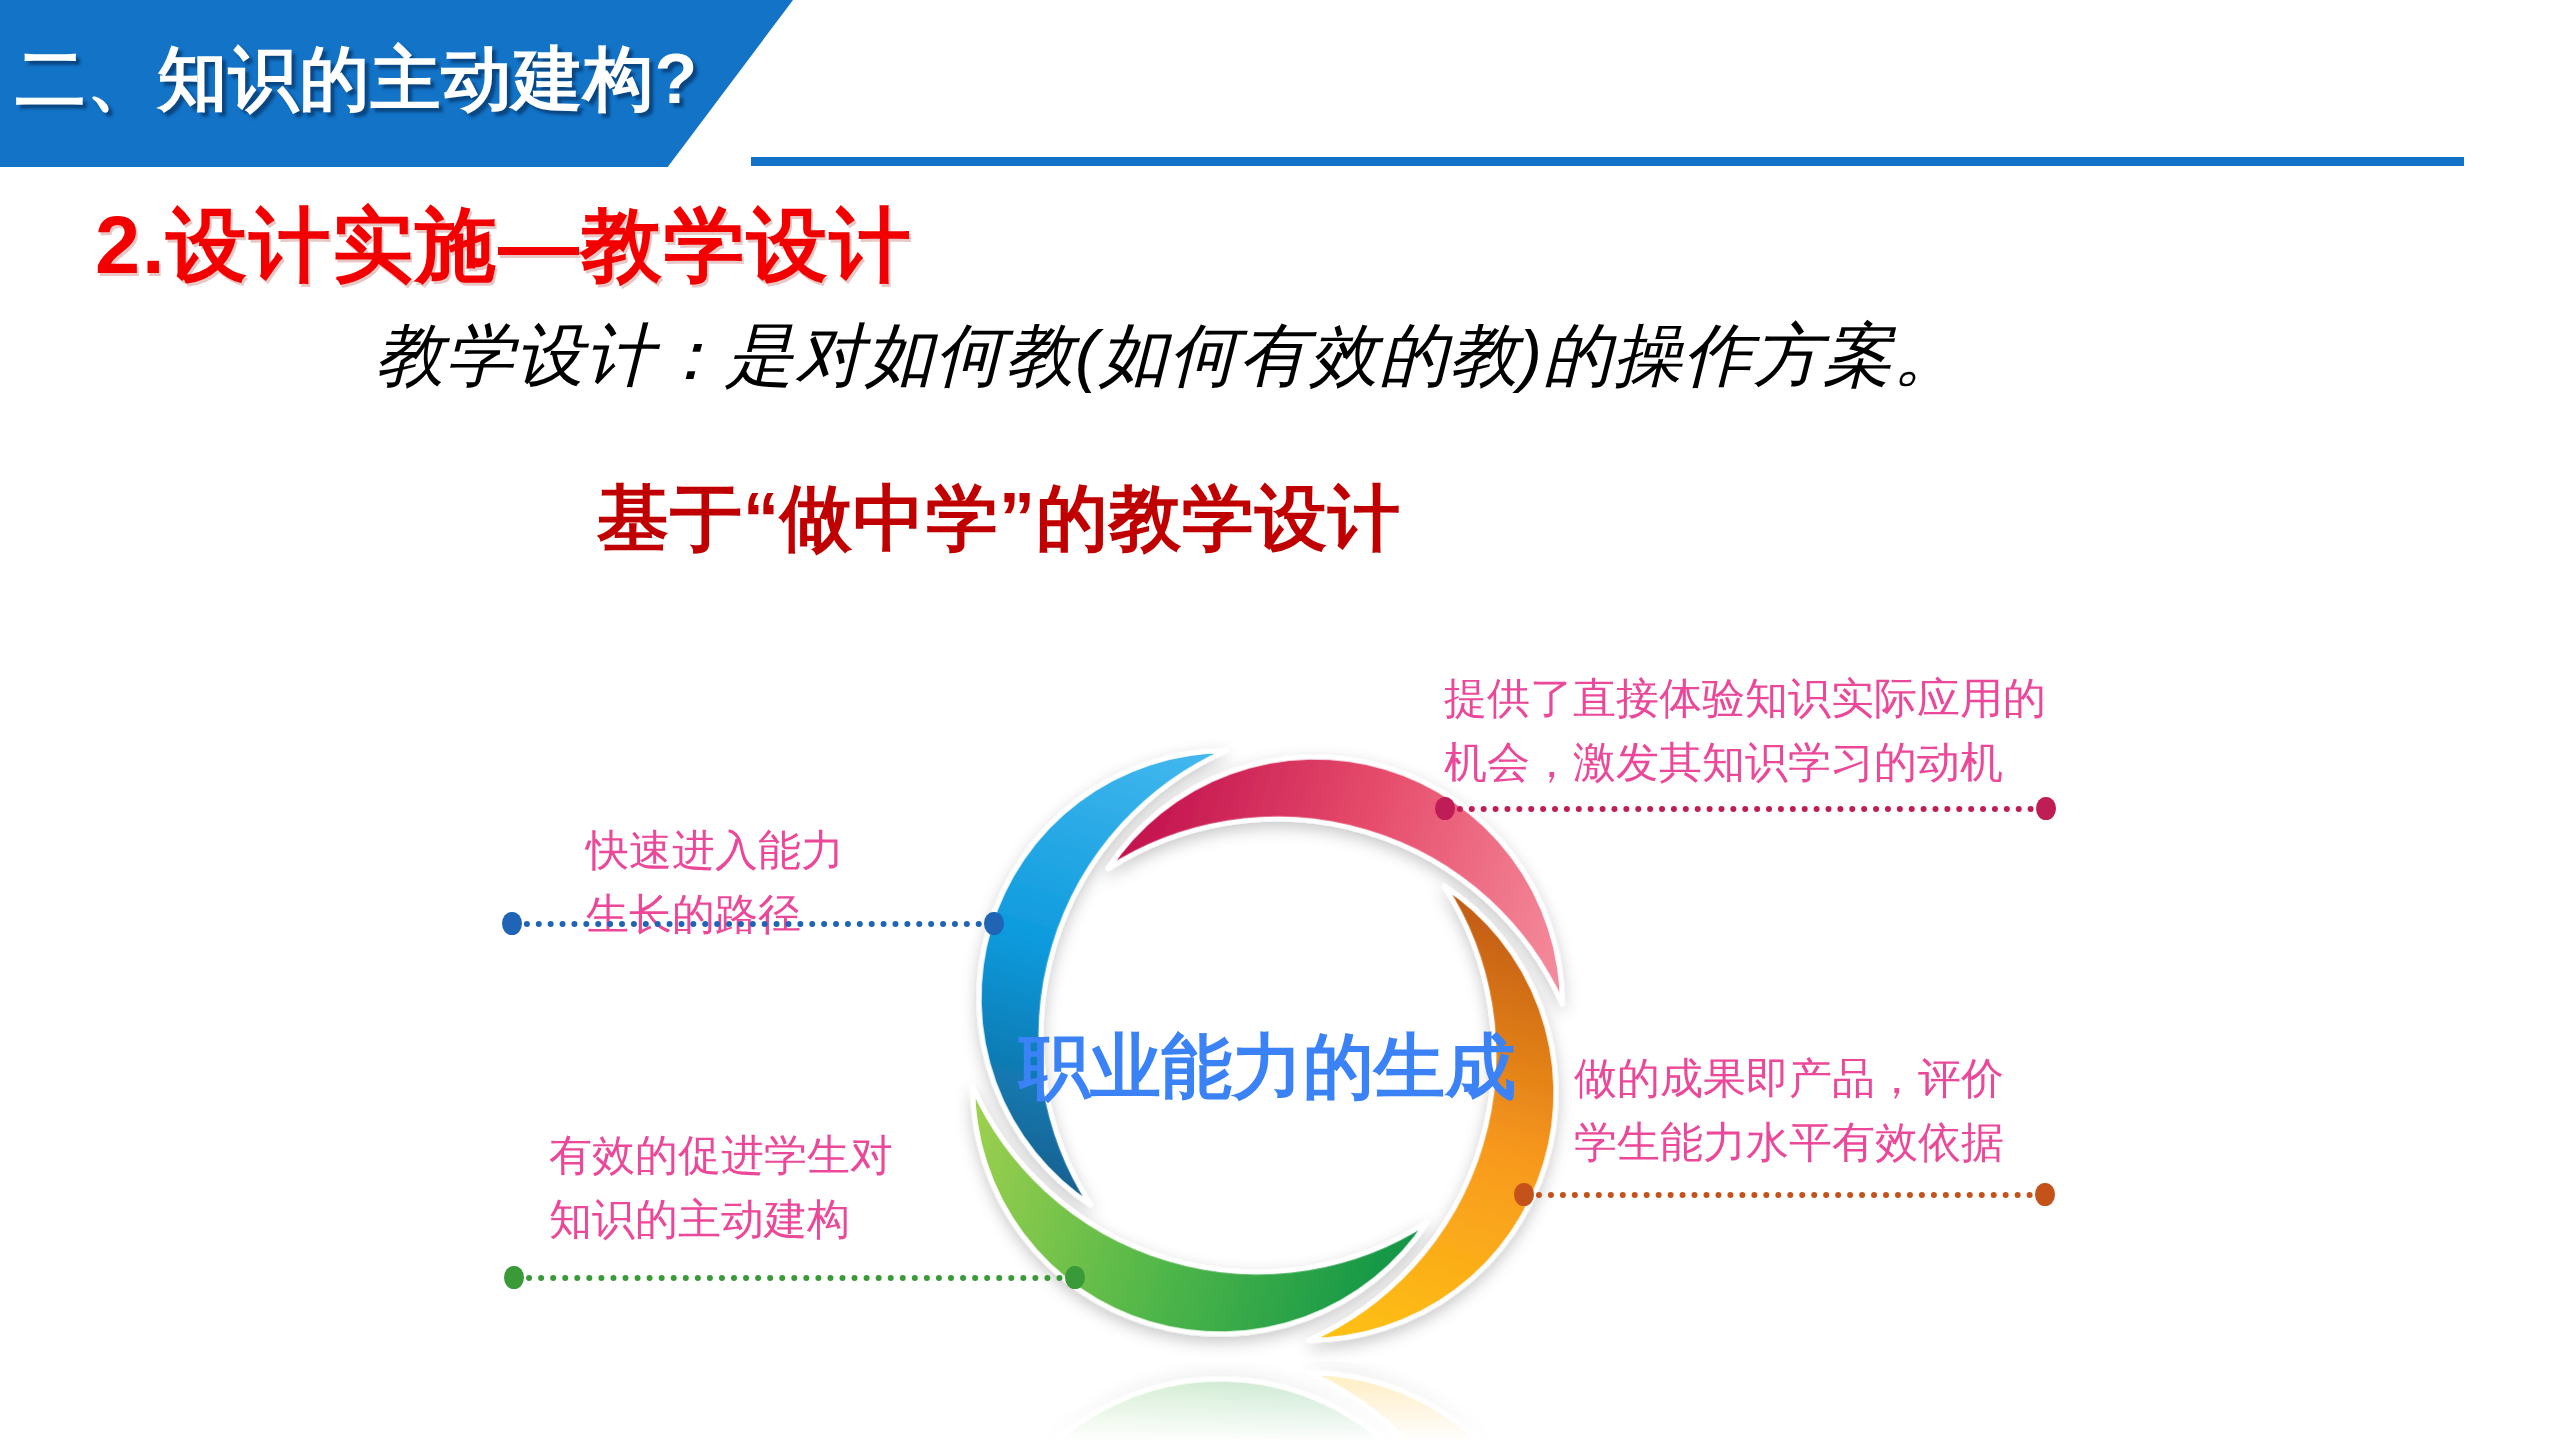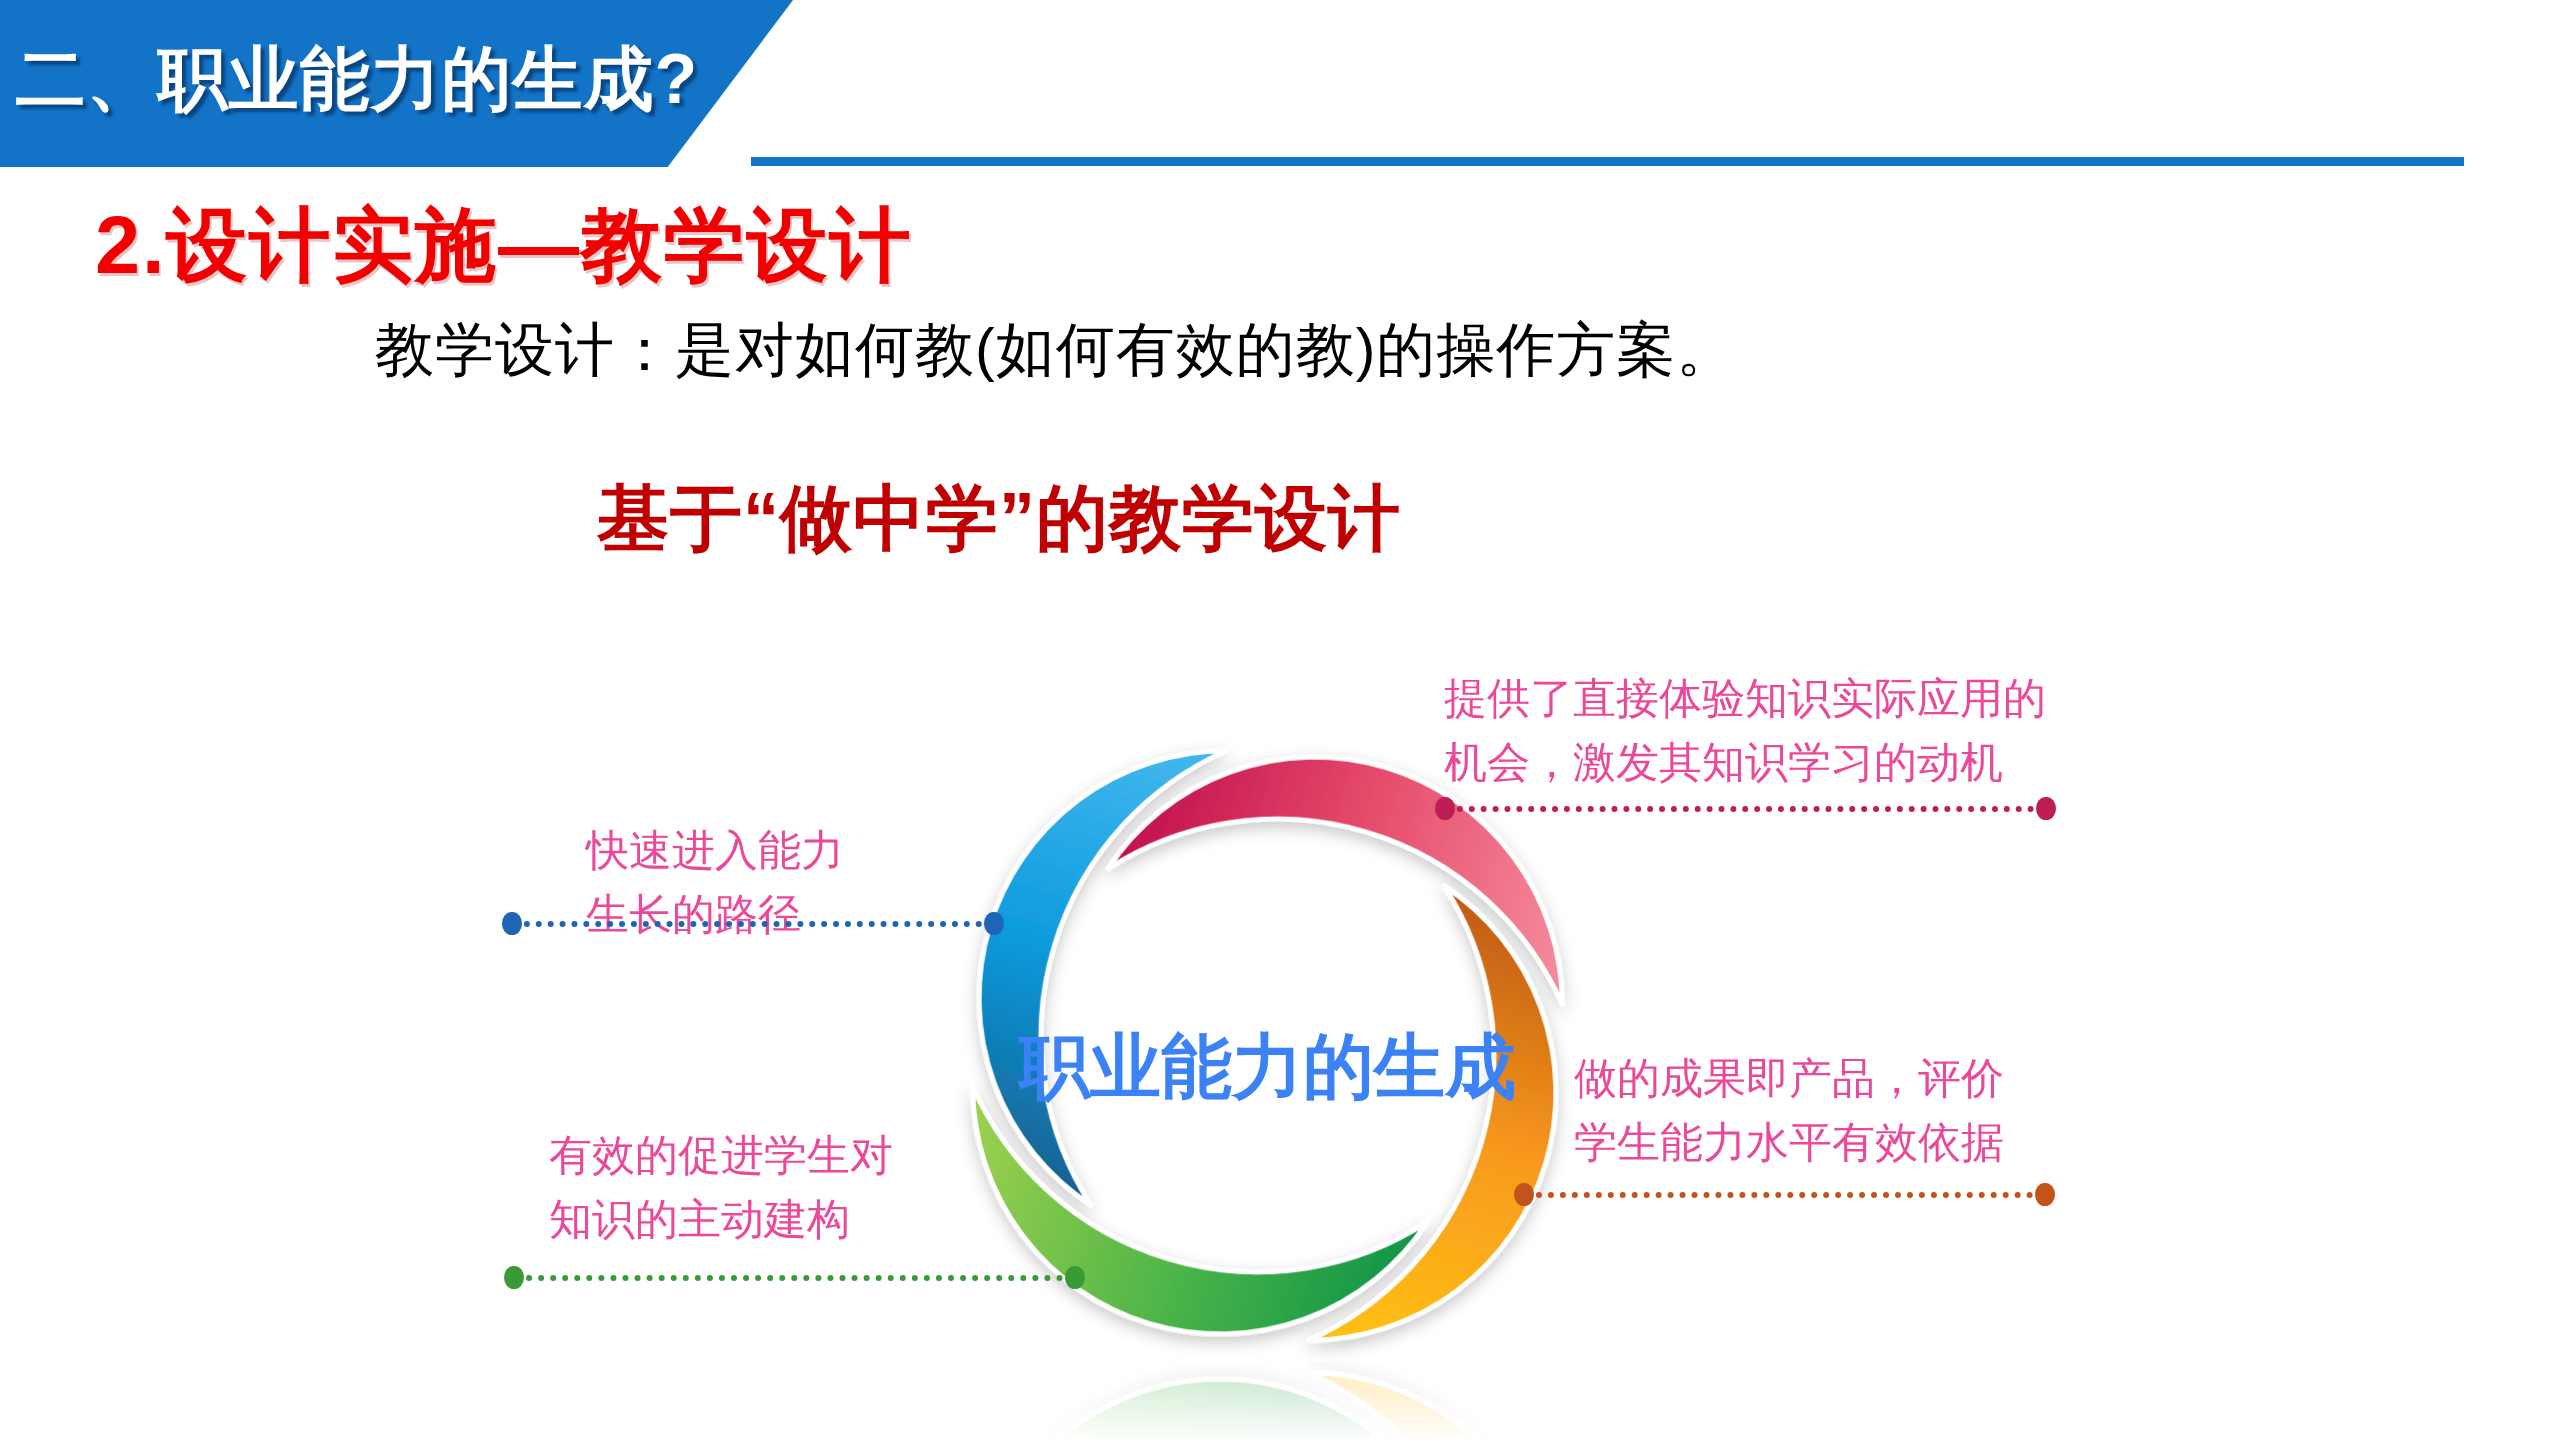--- a/index.html
+++ b/index.html
@@ -13,21 +13,21 @@
   .banner-title{position:absolute;left:15.5px;top:33px;width:763px;
     font-size:70px;font-weight:bold;color:#ffffff;letter-spacing:1px;
     text-shadow:3.9px 3.9px 2.9px rgba(0,25,60,.5);white-space:nowrap;}
   .header-rule{position:absolute;left:751px;top:157px;width:1713px;height:8.7px;}
 
   
   .heading{position:absolute;left:87px;top:191px;margin:8px;
     font-size:81px;font-weight:bold;letter-spacing:1.9px;line-height:1.15;
     text-shadow:1.9px 2.9px 0 rgba(150,0,0,.22);white-space:nowrap;}
   .intro{position:absolute;left:375px;top:315px;margin:0;
-    font-size:59px;color:#000;letter-spacing:1px;line-height:1.2;white-space:nowrap;}
+    font-size:69px;color:#000;letter-spacing:1px;line-height:1.2;white-space:nowrap;font-style:italic;}
   .subtitle{position:absolute;left:597px;top:475px;margin:0;
     font-size:72px;font-weight:bold;letter-spacing:1px;line-height:1.2;white-space:nowrap;}
 
   
   .ring-wrap{position:absolute;left:939px;top:717px;width:657px;height:657px;}
   .ring-wrap svg{display:block;width:657px;height:657px;}
   .center-label{position:absolute;left:939px;top:1020px;width:657px;
     font-size:71px;font-weight:bold;color:#3b82f6;text-align:center;
     letter-spacing:0;white-space:nowrap;}
 
@@ -53,21 +53,21 @@
   .dot{position:absolute;width:19.3px;height:23px;border-radius:50%;top:-15.5px;}
   .dot-l{left:-9.7px;}
   .dot-r{right:-9.7px;}
 </style>
 </head>
 <body>
 
 <div class="page">
 
   <div class="banner" style="background: rgb(18, 115, 199);"></div>
-  <div class="banner-title">二、职业能力的生成?</div>
+  <div class="banner-title">二、知识的主动建构?</div>
   <div class="header-rule" style="background: rgb(18, 115, 199);"></div>
 
   <h1 class="heading" style="color: rgb(242, 0, 0);">2.设计实施—教学设计</h1>
   <p class="intro">教学设计：是对如何教(如何有效的教)的操作方案。</p>
   <p class="subtitle" style="color: rgb(192, 0, 0);">基于“做中学”的教学设计</p>
 
   <div class="ring-wrap">
     <svg viewBox="0 0 680 680">
       <defs>
         <linearGradient id="gradCyan" gradientUnits="userSpaceOnUse" x1="297" y1="35" x2="157" y2="505">

